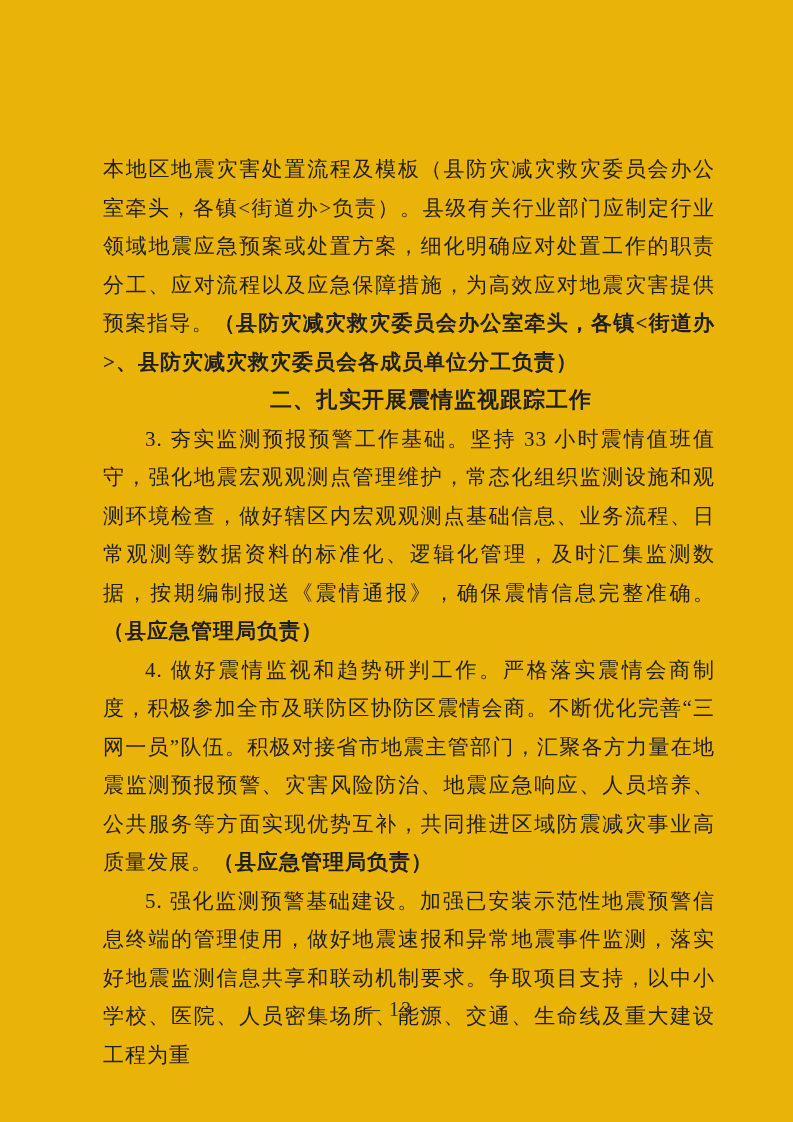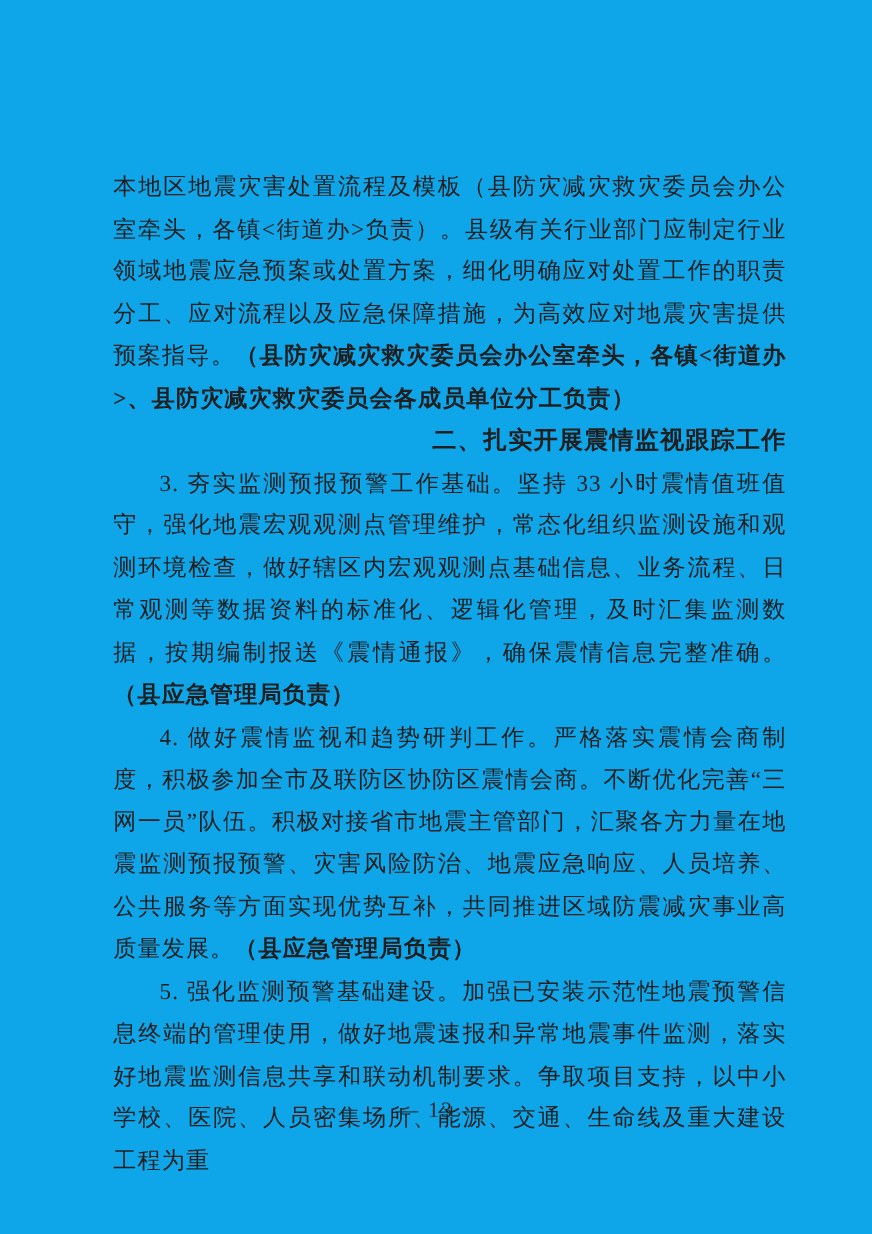--- a/index.html
+++ b/index.html
@@ -13,21 +13,21 @@
     position: relative;
     overflow: hidden;
     font-family: "Liberation Serif", "DejaVu Serif", serif;
   }
   .page {
     position: absolute;
     left: 0;
     top: 0;
     width: 793px;
     height: 1122px;
-    background: #0ea5e9;
+    background: #eab308;
   }
   .text-block {
     position: absolute;
     left: 103px;
     top: 150px;
     width: 612px;
     color: #1f1f1f;
   }
   .para {
     margin: 0;
@@ -38,21 +38,21 @@
     text-justify: inter-ideograph;
     font-family: "Liberation Serif", "DejaVu Serif", serif;
   }
   .para.indent {
     text-indent: 2em;
   }
   .para.heading {
     font-family: "Liberation Sans", "DejaVu Sans", sans-serif;
     font-weight: 700;
     font-size: 22px;
-    text-align: right;
+    text-align: center;
   }
   .seg.bold {
     font-weight: 700;
   }
   .footer {
     position: absolute;
     left: 103px;
     top: 998px;
     width: 612px;
     text-align: center;

